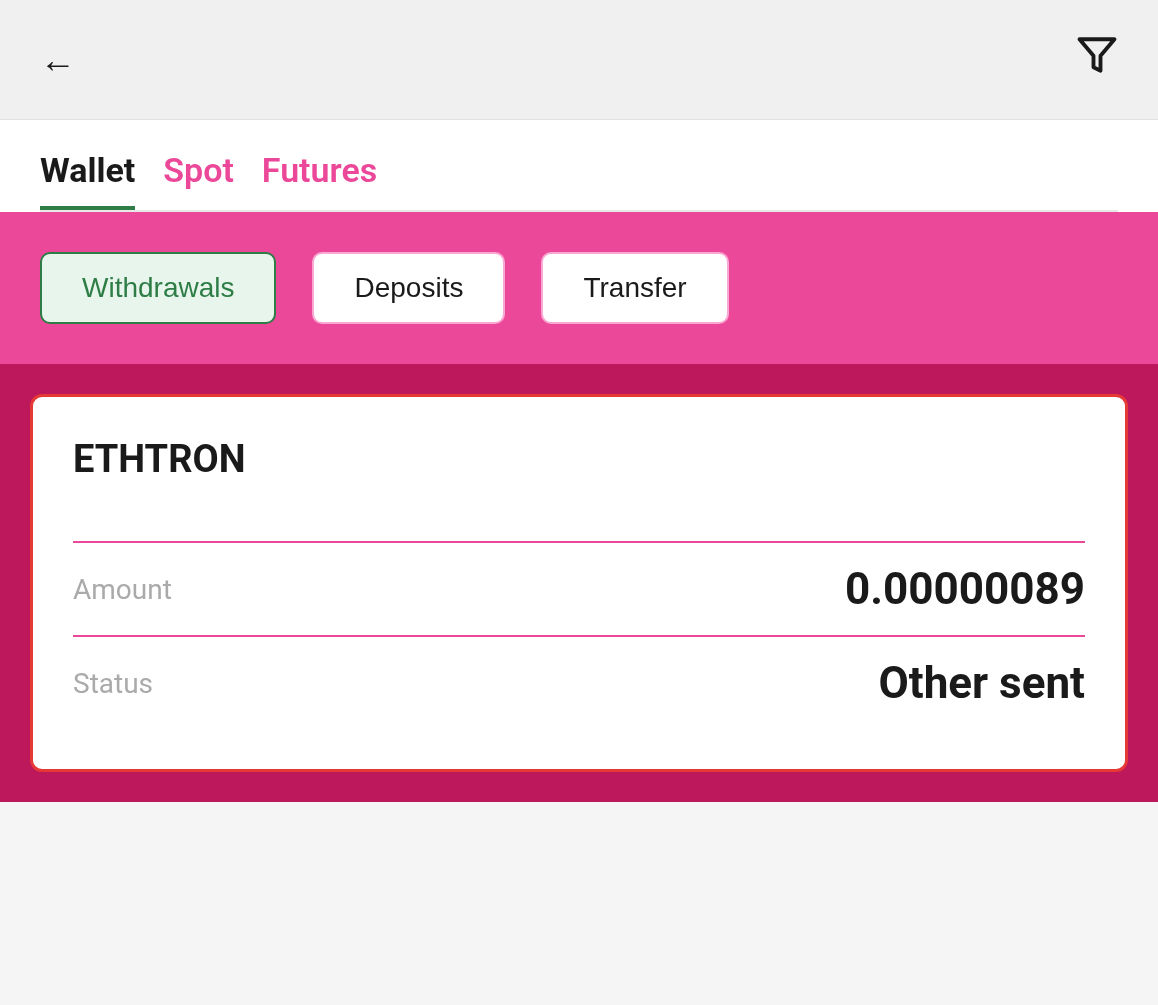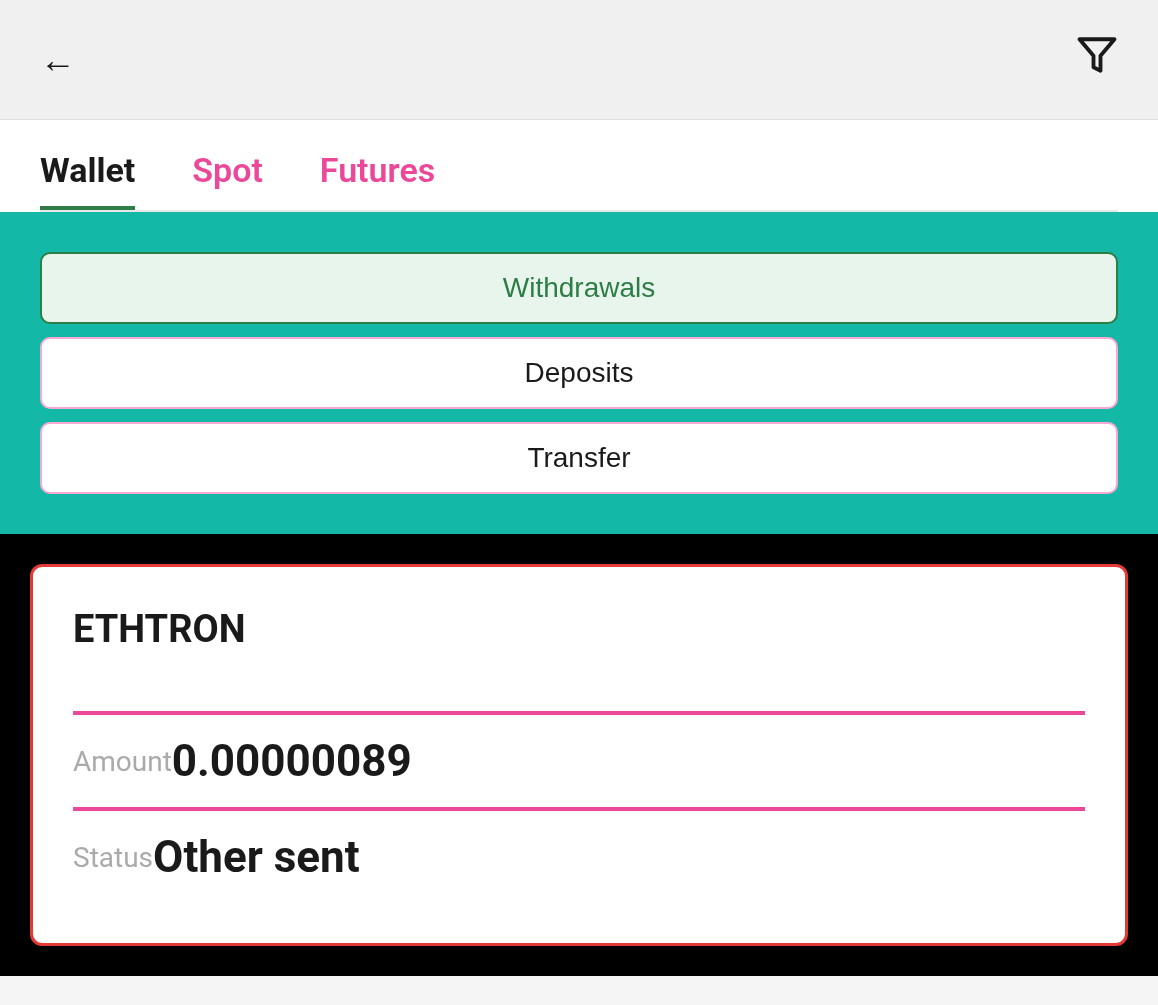--- a/index.html
+++ b/index.html
@@ -48,21 +48,21 @@
 
     
     .tabs-section {
       background: #ffffff;
       padding: 30px 40px 0 40px;
     }
 
     .tabs-row {
       display: flex;
       align-items: center;
-      gap: 57px;
+      gap: 28px;
     }
 
     .tab-item {
       font-size: 34px;
       font-weight: 600;
       color: #ec4899;
       padding-bottom: 16px;
       cursor: pointer;
       border-bottom: 4px solid transparent;
     }
@@ -74,25 +74,24 @@
     }
 
     .tab-divider {
       height: 2px;
       background: #e8e8e8;
       margin: 0 0 0 0;
     }
 
     
     .filter-section {
-      background: #14b8a6;
+      background: #ec4899;
       padding: 40px 40px 40px 40px;
       display: flex;
-      gap: 13px;
-      flex-direction: column;
+      gap: 36px;
     }
 
     .filter-btn {
       padding: 18px 40px;
       font-size: 28px;
       border-radius: 10px;
       cursor: pointer;
       font-weight: 400;
       border: 2px solid #f9a8d4;
       background: #ffffff;
@@ -103,45 +102,45 @@
 
     .filter-btn.active {
       background: #e8f5ec;
       border: 2px solid #2e7d46;
       color: #2e7d46;
       font-weight: 500;
     }
 
     
     .content-area {
-      background: #000000;
+      background: #be185d;
       padding: 30px 30px;
     }
 
     
     .transaction-card {
       background: #ffffff;
       border: 3px solid #e53935;
       border-radius: 12px;
       padding: 40px 40px;
     }
 
     .transaction-name {
       font-size: 38px;
       font-weight: 700;
       color: #1a1a1a;
       margin-bottom: 60px;
     }
 
     .transaction-row {
       display: flex;
-      justify-content: flex-start;
+      justify-content: space-between;
       align-items: center;
       padding: 20px 0;
-      border-top: 4px solid #ec4899;
+      border-top: 2px solid #ec4899;
     }
 
     .transaction-label {
       font-size: 28px;
       color: #aaaaaa;
       font-weight: 400;
     }
 
     .transaction-value {
       font-size: 44px;

